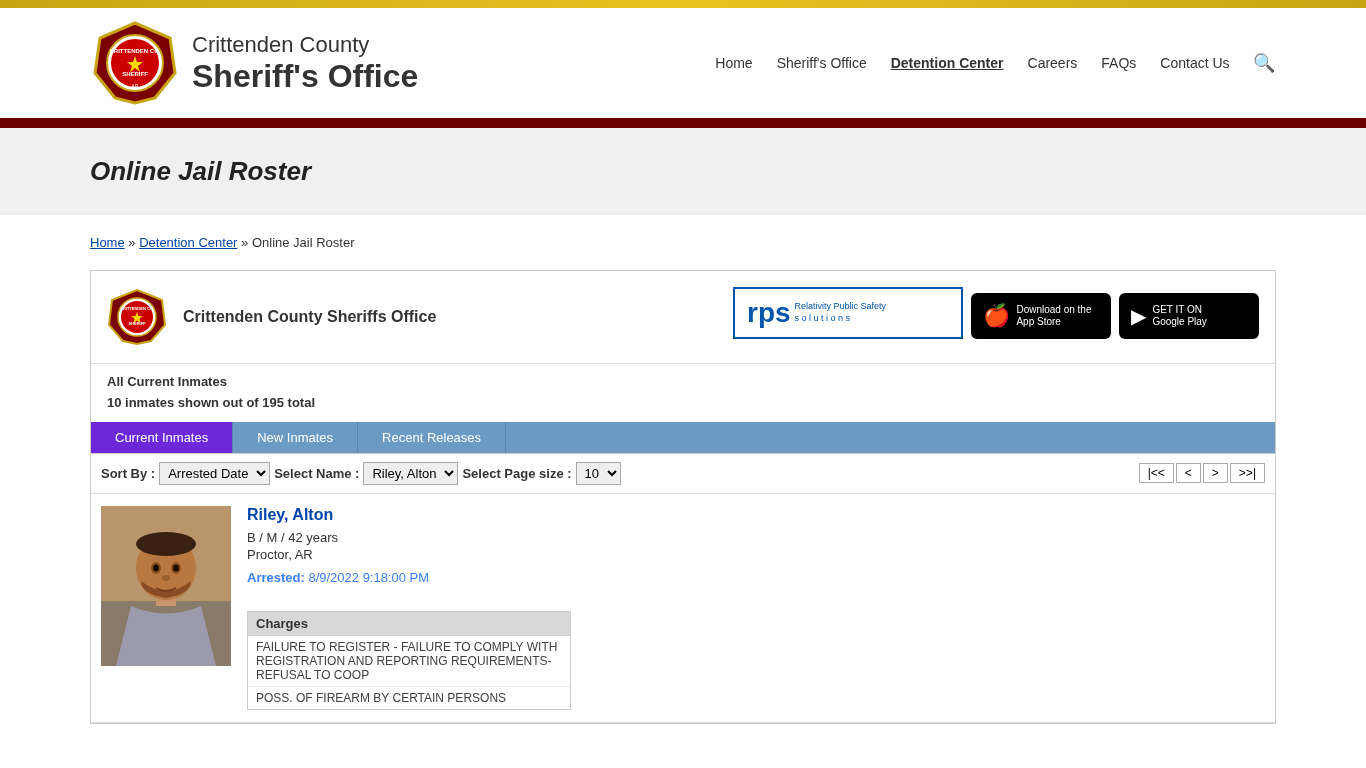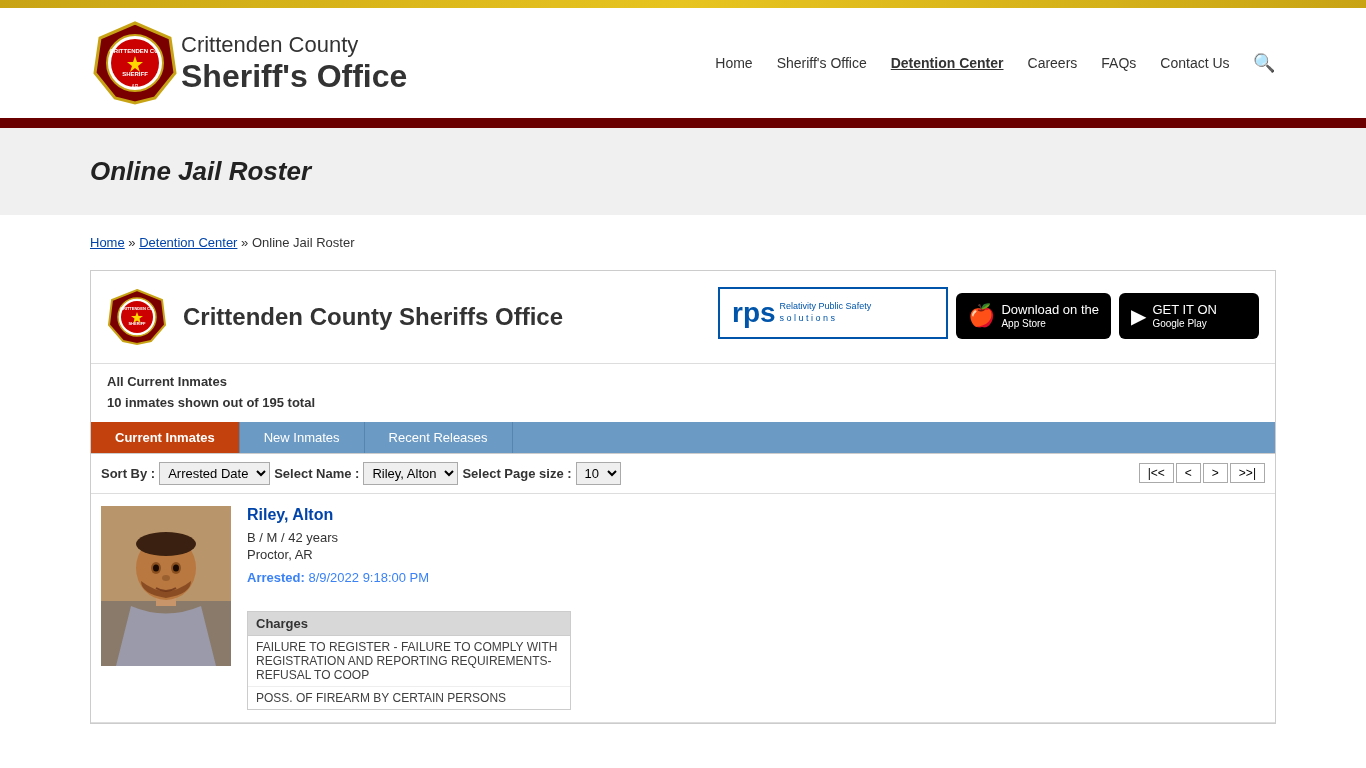--- a/index.html
+++ b/index.html
@@ -15,21 +15,21 @@
     .header {
       display: flex;
       align-items: center;
       justify-content: space-between;
       padding: 10px 90px;
       background: #fff;
     }
     .logo-area {
       display: flex;
       align-items: center;
-      gap: 1px;
+      gap: 12px;
     }
     .logo-badge {
       width: 90px;
       height: 90px;
       position: relative;
     }
     .logo-badge svg {
       width: 90px;
       height: 90px;
     }
@@ -125,21 +125,21 @@
       gap: 16px;
     }
     .badge-img {
       width: 60px;
       height: 60px;
     }
     .roster-title {
       text-align: center;
     }
     .roster-title h2 {
-      font-size: 24px;
+      font-size: 16px;
       font-weight: 700;
       color: #333;
     }
     .roster-title p {
       font-size: 14px;
       color: #333;
     }
     .roster-header-right {
       display: flex;
       flex-direction: row;
@@ -185,21 +185,21 @@
     }
     .app-btn .btn-icon {
       font-size: 22px;
     }
     .app-btn .btn-text {
       display: flex;
       flex-direction: column;
       text-align: left;
     }
     .app-btn .btn-text .top-line {
-      font-size: 13px;
+      font-size: 10px;
       line-height: 1.2;
     }
     .app-btn .btn-text .bottom-line {
       font-size: 10px;
       font-weight: 400;
       line-height: 1.2;
     }
     .google-btn .btn-icon {
       font-size: 20px;
     }
@@ -219,22 +219,22 @@
       border-bottom: 1px solid #ccc;
     }
     .tab {
       padding: 8px 24px;
       cursor: pointer;
       font-size: 13px;
       color: #fff;
       border-right: 1px solid #5585b0;
     }
     .tab.active {
-      background: #c2410c;
-      font-weight: 700;
+      background: #6d28d9;
+      font-weight: 400;
     }
 
     
     .controls-bar {
       display: flex;
       align-items: center;
       gap: 4px;
       padding: 8px 10px;
       background: #fff;
       border-bottom: 1px solid #ddd;

